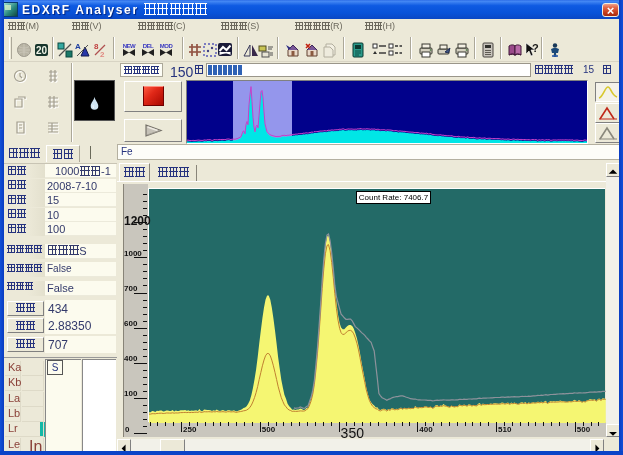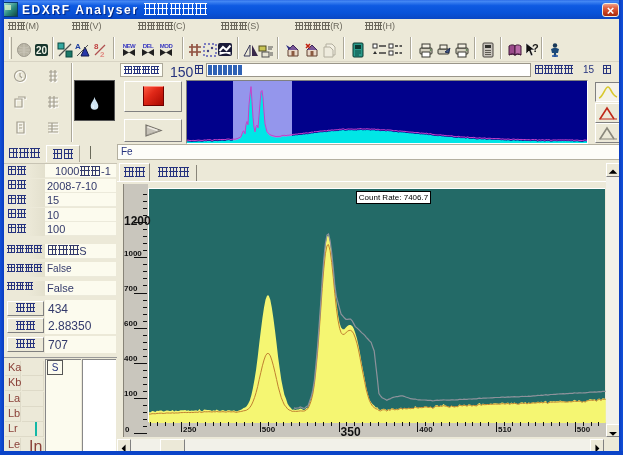--- a/index.html
+++ b/index.html
@@ -327,21 +327,21 @@
     <div class="abs" style="left:45px;top:358.5px;width:36px;height:92px;background:#fcfbee;border-top:1px solid #888;border-left:1px solid #888"></div>
     <div class="abs" style="left:82px;top:358.5px;width:34px;height:92px;background:#ffffff;border-top:1px solid #888;border-left:1px solid #888"></div>
     <div class="abs" style="left:5px;top:361.0px;width:16px;height:15px;border-right:1px solid #dedac8;border-bottom:1px solid #dedac8;color:#8a4038;font-size:11px;padding-left:3px">Ka</div>
     <div class="abs" style="left:22px;top:361.0px;width:22px;height:15px;border-right:1px solid #dedac8;border-bottom:1px solid #dedac8"></div>
     <div class="abs" style="left:5px;top:376.3px;width:16px;height:15px;border-right:1px solid #dedac8;border-bottom:1px solid #dedac8;color:#8a4038;font-size:11px;padding-left:3px">Kb</div>
     <div class="abs" style="left:22px;top:376.3px;width:22px;height:15px;border-right:1px solid #dedac8;border-bottom:1px solid #dedac8"></div>
     <div class="abs" style="left:5px;top:391.6px;width:16px;height:15px;border-right:1px solid #dedac8;border-bottom:1px solid #dedac8;color:#8a4038;font-size:11px;padding-left:3px">La</div>
     <div class="abs" style="left:22px;top:391.6px;width:22px;height:15px;border-right:1px solid #dedac8;border-bottom:1px solid #dedac8"></div>
     <div class="abs" style="left:5px;top:406.9px;width:16px;height:15px;border-right:1px solid #dedac8;border-bottom:1px solid #dedac8;color:#8a4038;font-size:11px;padding-left:3px">Lb</div>
     <div class="abs" style="left:22px;top:406.9px;width:22px;height:15px;border-right:1px solid #dedac8;border-bottom:1px solid #dedac8"></div>
-    <div class="abs" style="left:5px;top:422.2px;width:32px;height:15px;border-right:2px solid #14b8a6;border-bottom:1px solid #dedac8;color:#8a4038;font-size:11px;padding-left:3px">Lr</div>
+    <div class="abs" style="left:5px;top:422.2px;width:40px;height:15px;border-right:5px solid #14b8a6;border-bottom:1px solid #dedac8;color:#8a4038;font-size:11px;padding-left:3px">Lr</div>
     <div class="abs" style="left:22px;top:422.2px;width:22px;height:15px;border-right:1px solid #dedac8;border-bottom:1px solid #dedac8"></div>
     <div class="abs" style="left:5px;top:437.5px;width:16px;height:15px;border-right:1px solid #dedac8;border-bottom:1px solid #dedac8;color:#8a4038;font-size:11px;padding-left:3px">Le</div>
     <div class="abs" style="left:22px;top:437.5px;width:22px;height:15px;border-right:1px solid #dedac8;border-bottom:1px solid #dedac8"></div>
     <div class="abs" style="left:29px;top:438px;color:#8a4038;font-size:16px">In</div>
     <div class="abs" style="left:47px;top:360px;width:16px;height:15px;background:#fcfbee;border:1px solid #555;color:#26337e;font-size:10px;text-align:center;line-height:14px">S</div>
     <div class="abs" style="left:117px;top:163px;width:502px;height:288px;background:#ECE9D8"></div>
     <div class="abs" style="left:119px;top:163px;width:31px;height:18px;background:#ECE9D8;border:1px solid #898579;border-bottom:0;border-top-color:#fff;border-left-color:#fff;color:#26337e;font-size:11px;font-weight:bold;text-align:center;line-height:16px;z-index:3"><i class="c"></i><i class="c"></i></div>
     <div class="abs" style="left:151px;top:165px;width:46px;height:16px;color:#26337e;font-size:11px;font-weight:bold;text-align:center;line-height:15px;border-right:1px solid #898579"><i class="c"></i><i class="c"></i><i class="c"></i></div>
     <div class="abs" style="left:117px;top:181px;width:489px;height:1px;background:#fff"></div>
     <div class="abs" style="left:123px;top:184px;width:25px;height:253px;background:#c9c6bd;border-left:1px solid #888478"></div>
@@ -413,21 +413,21 @@
     <div class="abs" style="left:267.7px;top:422px;width:1px;height:4px;background:#111"></div>
     <div class="abs" style="left:275.6px;top:422px;width:1px;height:4px;background:#111"></div>
     <div class="abs" style="left:283.4px;top:422px;width:1px;height:4px;background:#111"></div>
     <div class="abs" style="left:291.3px;top:422px;width:1px;height:4px;background:#111"></div>
     <div class="abs" style="left:299.2px;top:422px;width:1px;height:4px;background:#111"></div>
     <div class="abs" style="left:307.1px;top:422px;width:1px;height:4px;background:#111"></div>
     <div class="abs" style="left:314.9px;top:422px;width:1px;height:4px;background:#111"></div>
     <div class="abs" style="left:322.8px;top:422px;width:1px;height:4px;background:#111"></div>
     <div class="abs" style="left:330.7px;top:422px;width:1px;height:4px;background:#111"></div>
     <div class="abs" style="left:338.6px;top:422px;width:1px;height:10px;background:#111"></div>
-    <div class="abs" style="left:340.6px;top:425px;color:#111;font-size:12px;font-weight:bold">350</div>
+    <div class="abs" style="left:340.6px;top:425px;color:#111;font-size:14px;font-weight:normal">350</div>
     <div class="abs" style="left:346.4px;top:422px;width:1px;height:4px;background:#111"></div>
     <div class="abs" style="left:354.3px;top:422px;width:1px;height:4px;background:#111"></div>
     <div class="abs" style="left:362.2px;top:422px;width:1px;height:4px;background:#111"></div>
     <div class="abs" style="left:370.1px;top:422px;width:1px;height:4px;background:#111"></div>
     <div class="abs" style="left:377.9px;top:422px;width:1px;height:4px;background:#111"></div>
     <div class="abs" style="left:385.8px;top:422px;width:1px;height:4px;background:#111"></div>
     <div class="abs" style="left:393.7px;top:422px;width:1px;height:4px;background:#111"></div>
     <div class="abs" style="left:401.6px;top:422px;width:1px;height:4px;background:#111"></div>
     <div class="abs" style="left:409.4px;top:422px;width:1px;height:4px;background:#111"></div>
     <div class="abs" style="left:417.3px;top:422px;width:1px;height:10px;background:#111"></div>

